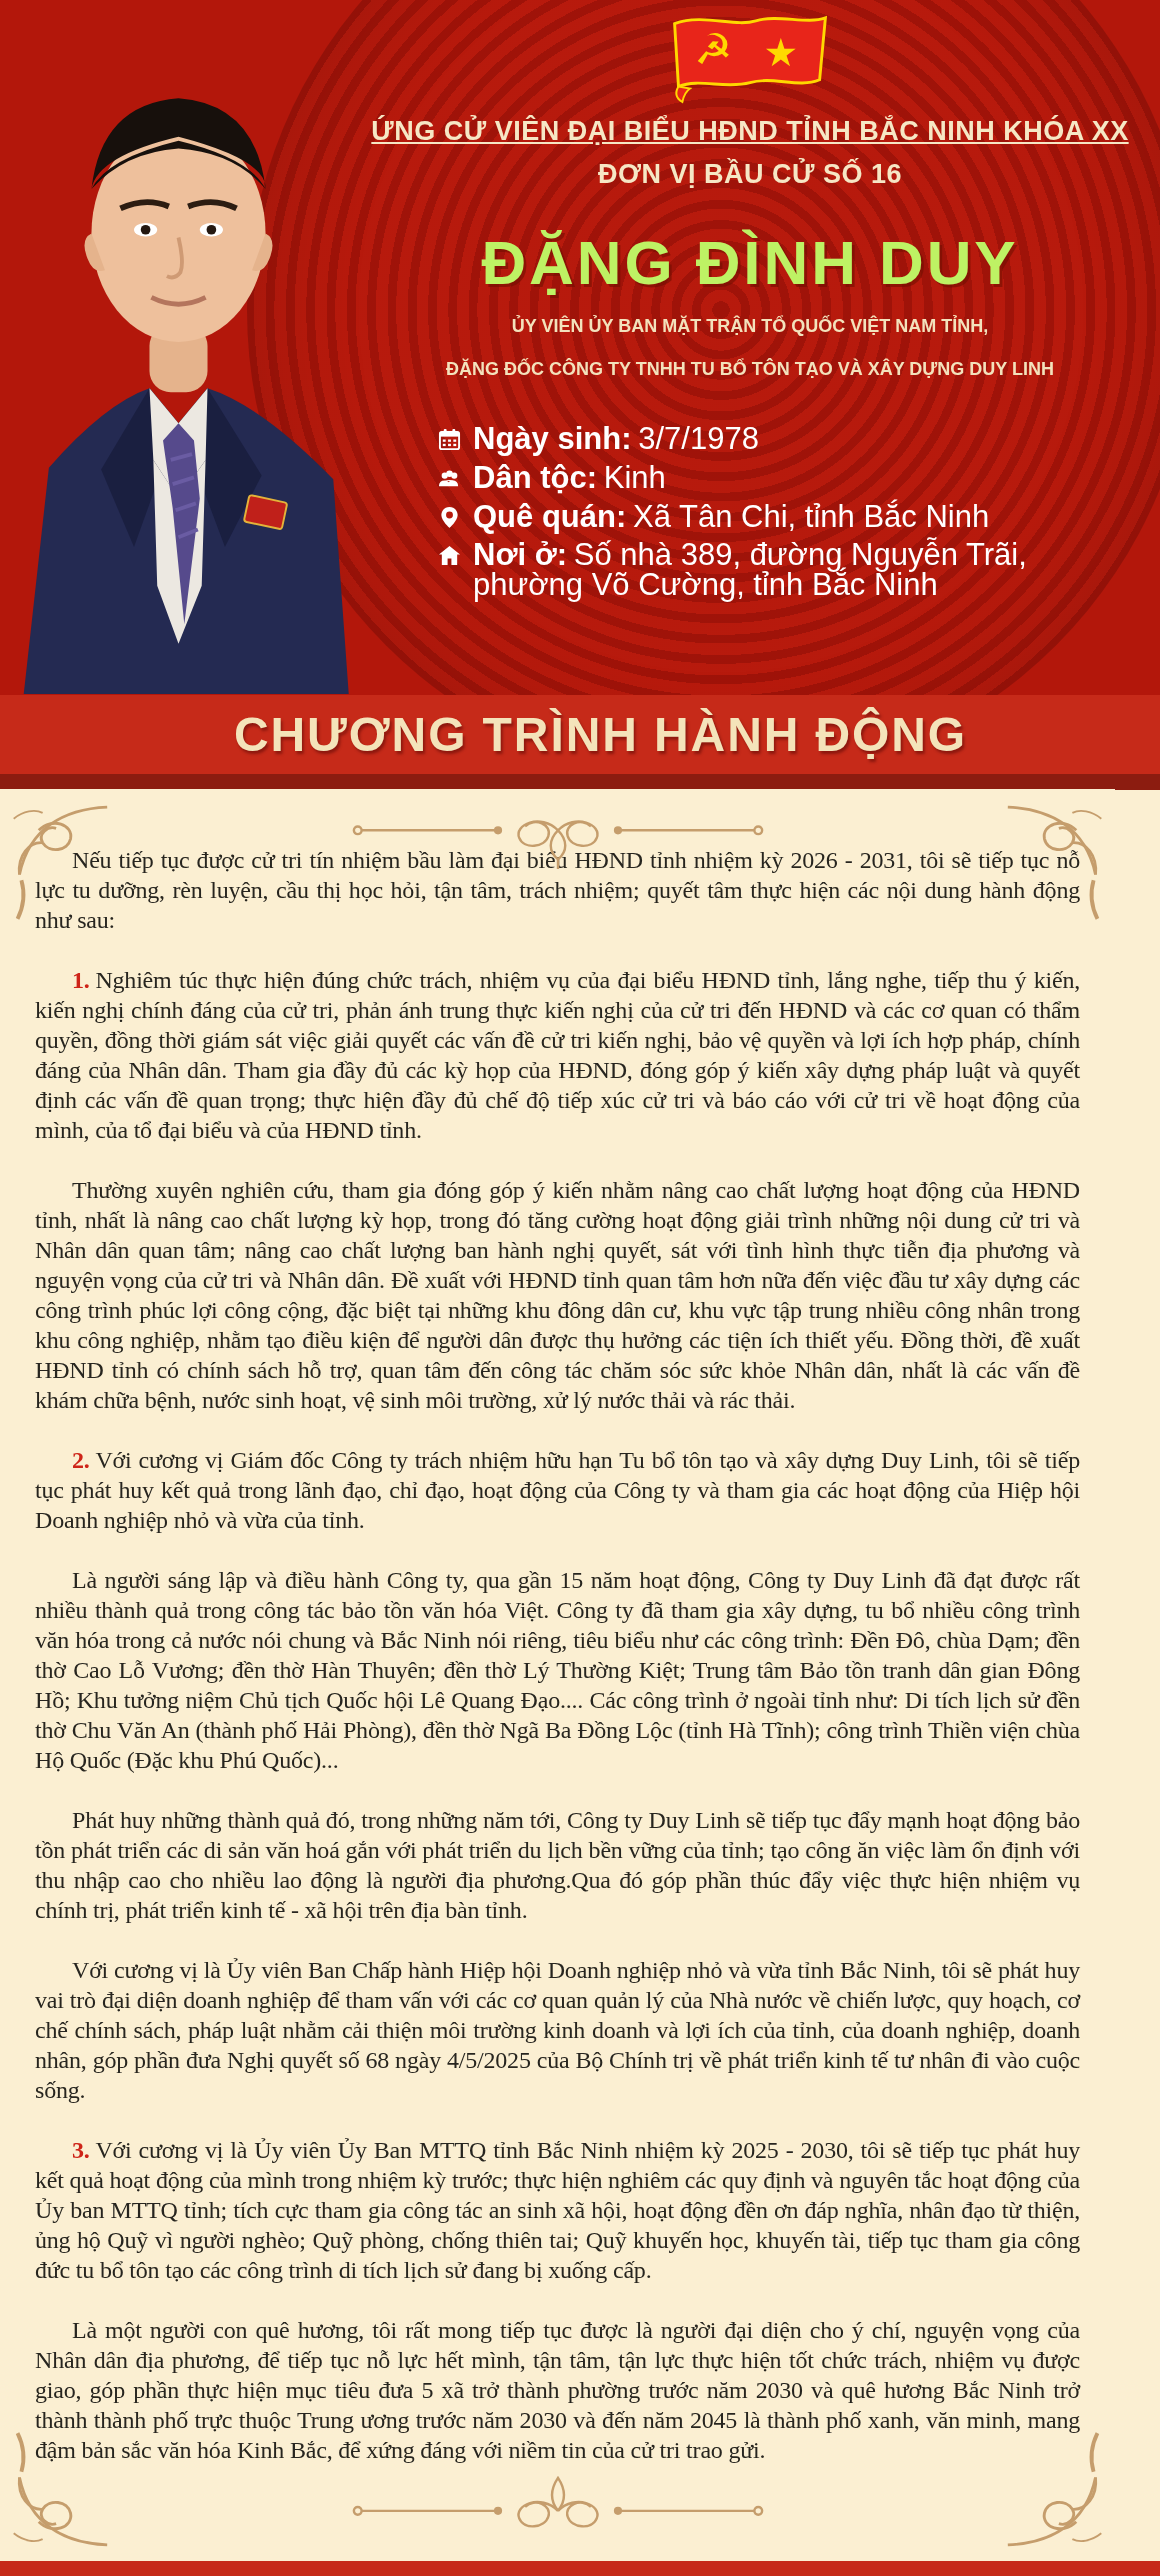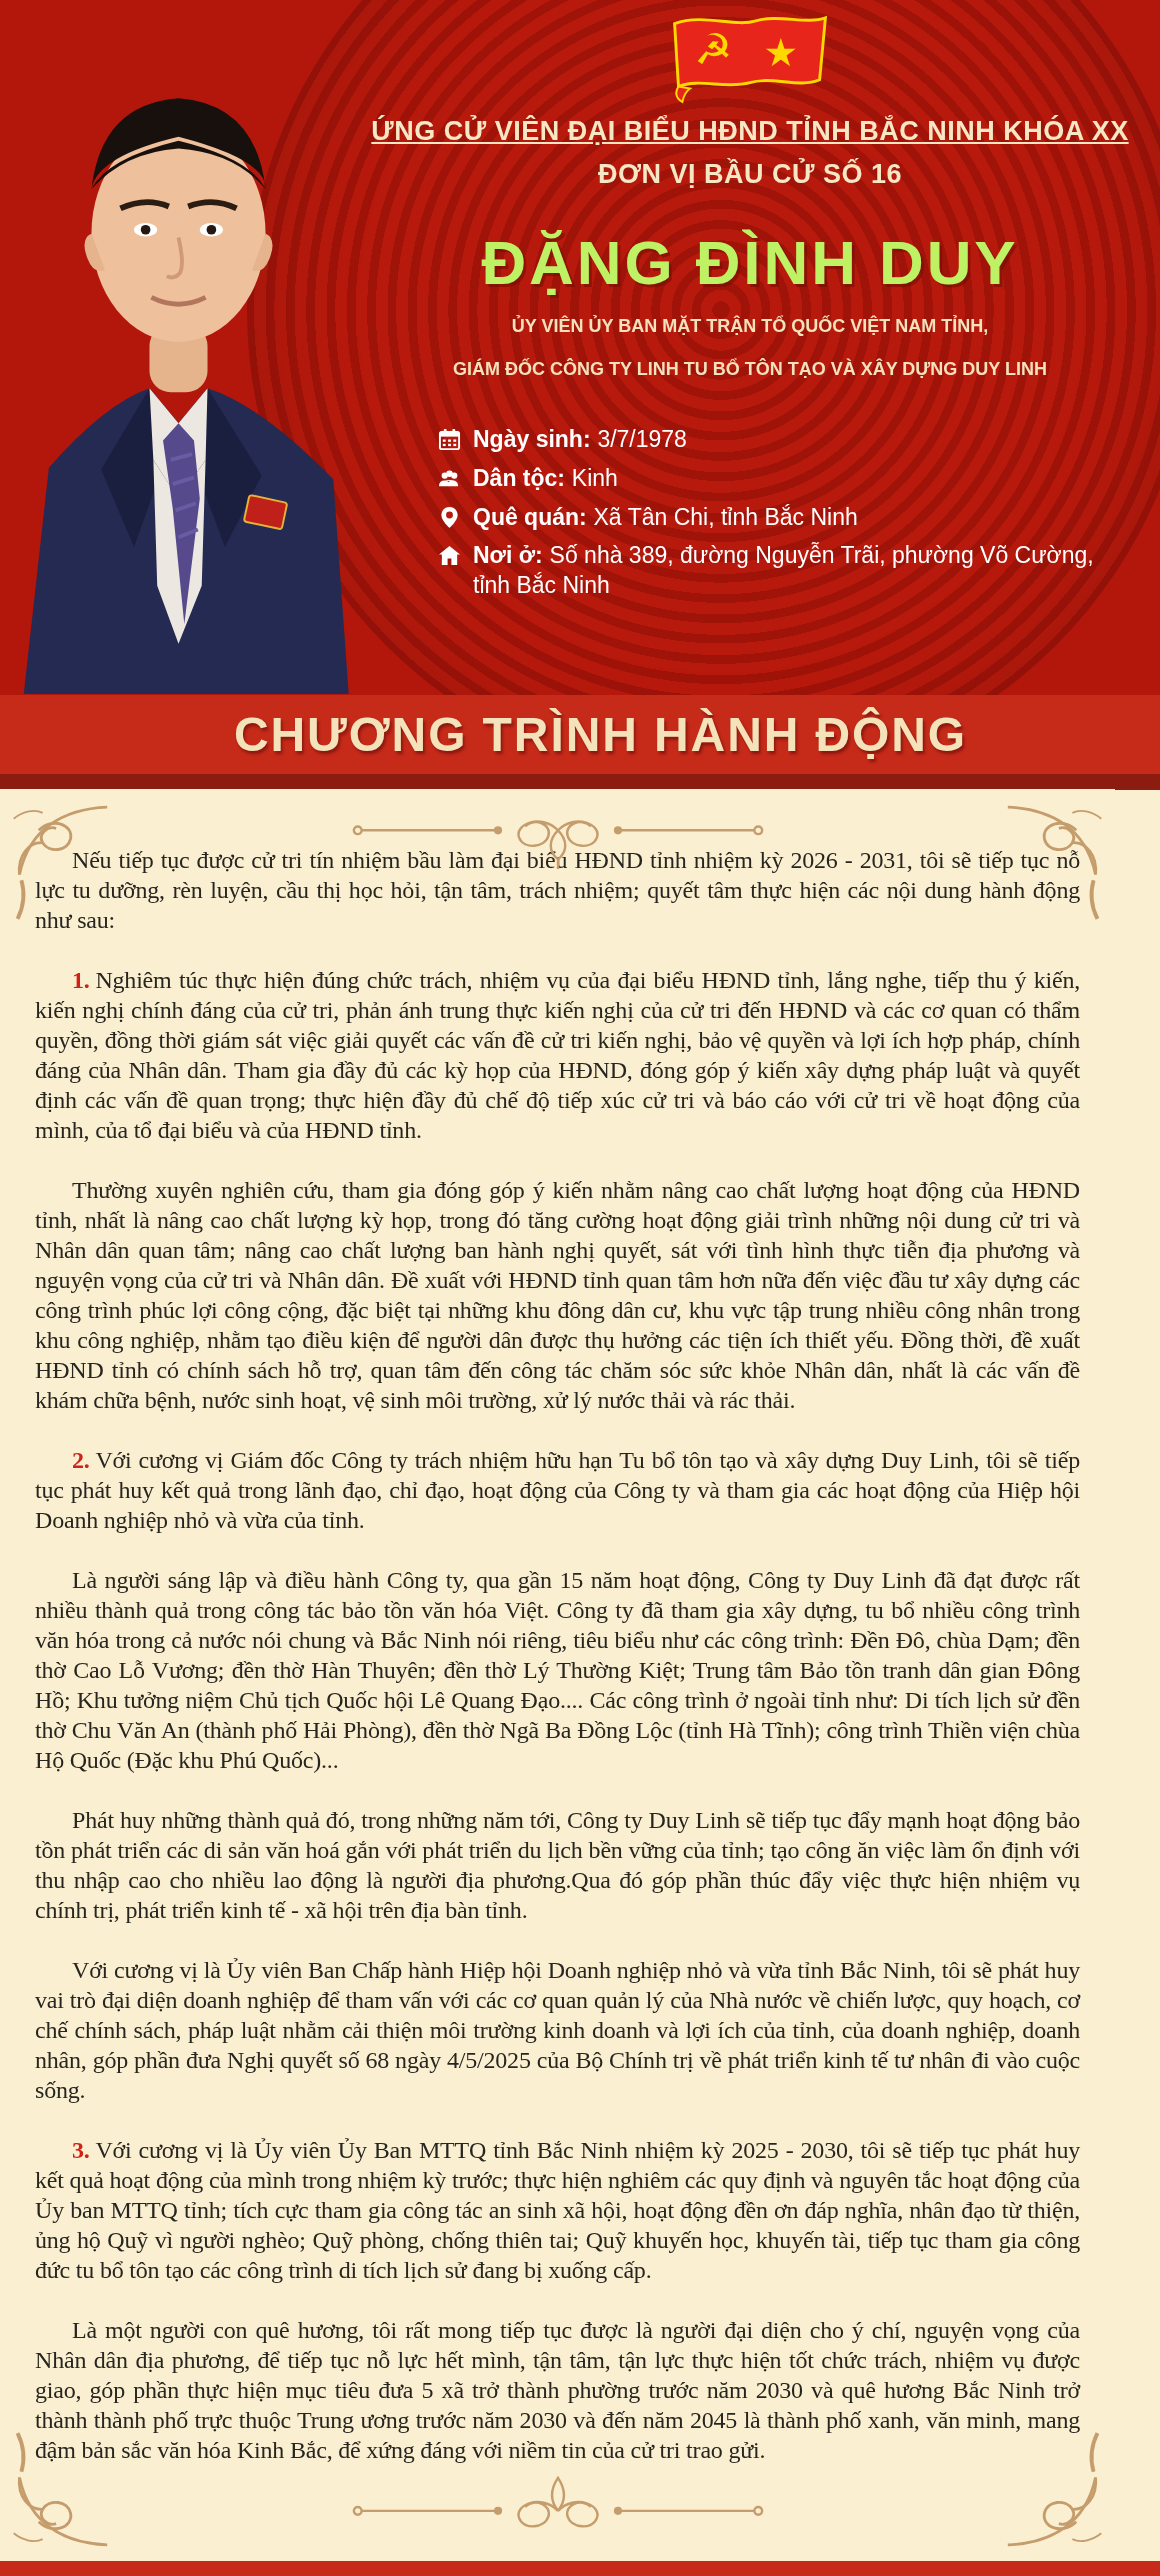--- a/index.html
+++ b/index.html
@@ -13,21 +13,21 @@
       box-shadow:0 0 116px rgba(0,0,0,.15) inset;}
   .portrait{position:absolute;left:7.7px;top:44px;width:341px;height:650px;}
   .header-text{position:absolute;left:339px;top:0;width:822px;text-align:center;color:#F6E7C5;}
   .flag-wrap{width:174px;height:97px;margin:9.7px auto 0;}
   .hdr-line{font-weight:bold;font-size:27px;letter-spacing:0.5px;line-height:39px;}
   .hdr-line1{margin-top:5.8px;text-decoration:underline;}
   .hdr-line2{margin-top:3.9px;}
   .cand-name{margin-top:33px;font-weight:bold;font-size:62px;letter-spacing:2.9px;color:#bef264;
       text-shadow:2.9px 2.9px 0 rgba(110,15,0,.55);}
   .cand-title{font-weight:bold;font-size:18px;line-height:43px;color:#F3E2BC;margin-top:7px;}
-  .info-block{margin:33px 0 0 99px;width:696px;text-align:left;font-size:23px;color:#FFFFFF;}
+  .info-block{margin:33px 0 0 99px;width:696px;text-align:left;font-size:31px;color:#FFFFFF;}
   .info-row{position:relative;padding-left:35px;margin-bottom:8.7px;line-height:30px;}
   .info-row .ic{position:absolute;left:0;top:3.9px;width:23px;height:23px;}
   .info-row .ic svg{width:23px;height:23px;display:block;}
   .info-row b{font-weight:bold;margin-right:6.8px;}
 
   
   .banner{position:absolute;top:695px;left:0;width:1161px;height:79px;background:#C62A19;
       display:flex;align-items:center;justify-content:center;padding-left:20px;}
   .banner-title{font-weight:bold;font-size:48px;letter-spacing:1.9px;color:#F4E3BA;
       text-shadow:1.9px 2.9px 2.9px rgba(70,0,0,.45);}
@@ -104,21 +104,21 @@
         </svg>
       </div>
 
       <div class="hdr-line hdr-line1">ỨNG CỬ VIÊN ĐẠI BIỂU HĐND TỈNH BẮC NINH KHÓA XX</div>
       <div class="hdr-line hdr-line2">ĐƠN VỊ BẦU CỬ SỐ 16</div>
 
       <div class="cand-name">ĐẶNG ĐÌNH DUY</div>
 
       <div class="cand-title">
         <div>ỦY VIÊN ỦY BAN MẶT TRẬN TỔ QUỐC VIỆT NAM TỈNH,</div>
-        <div>GIÁM ĐỐC CÔNG TY LINH TU BỔ TÔN TẠO VÀ XÂY DỰNG DUY LINH</div>
+        <div>ĐẶNG ĐỐC CÔNG TY TNHH TU BỔ TÔN TẠO VÀ XÂY DỰNG DUY LINH</div>
       </div>
 
       <div class="info-block">
 
         <div class="info-row">
           <span class="ic">
             <svg viewBox="0 0 24 24" fill="#fff">
                 <rect x="2" y="4" width="20" height="18" rx="2" fill="none" stroke="#fff" stroke-width="2"></rect>
                 <rect x="2" y="4" width="20" height="5" fill="#fff"></rect>
                 <rect x="6" y="1" width="3" height="5" rx="1" fill="#fff"></rect>

